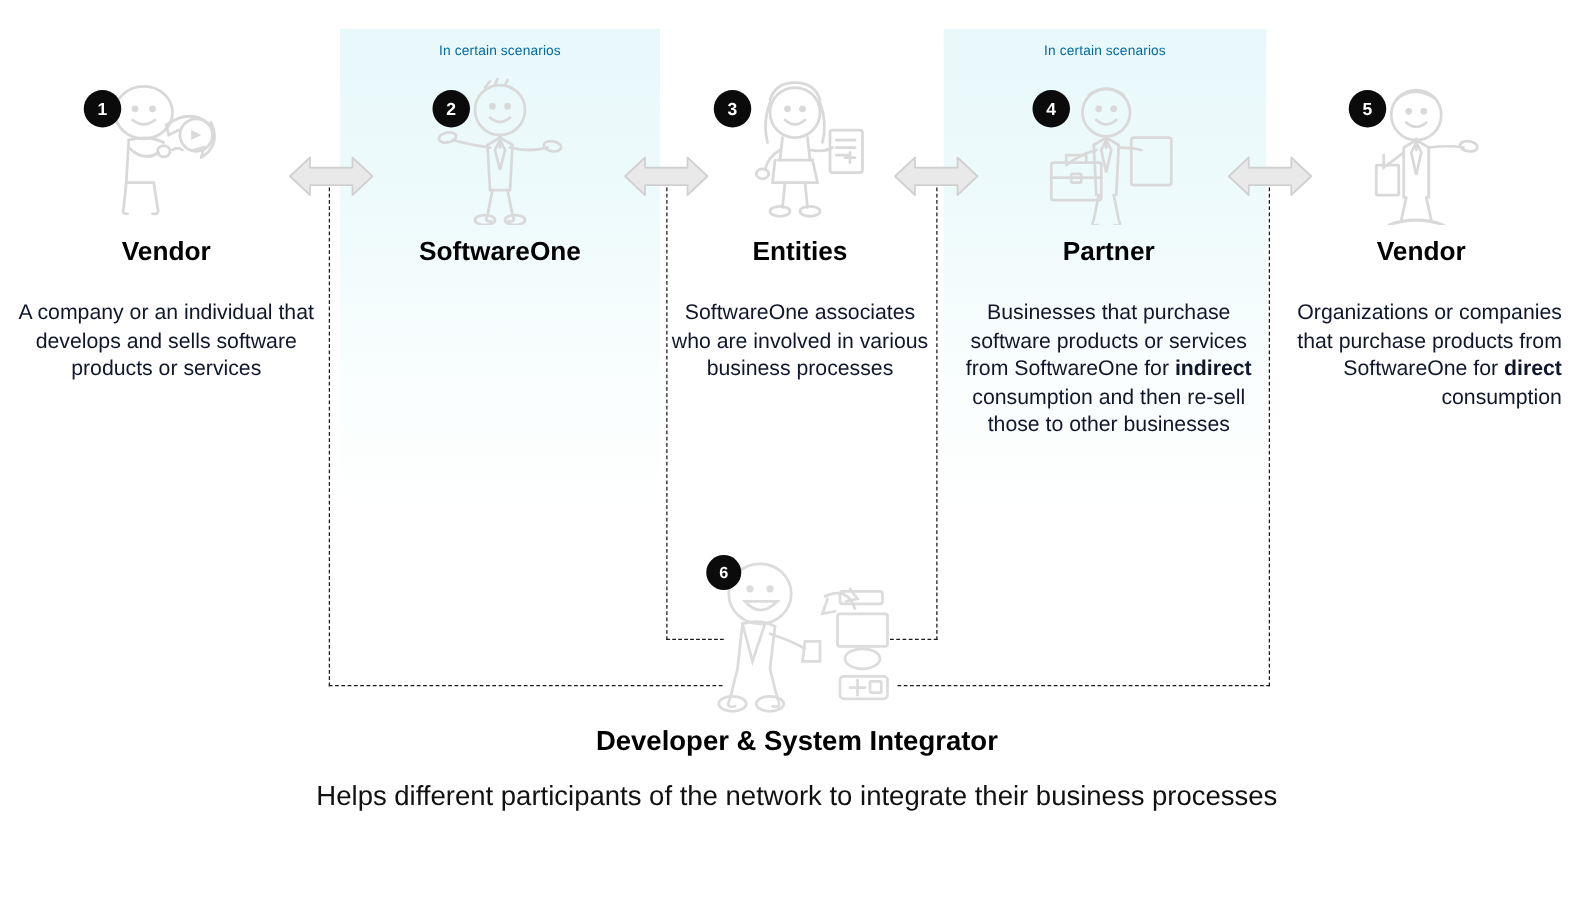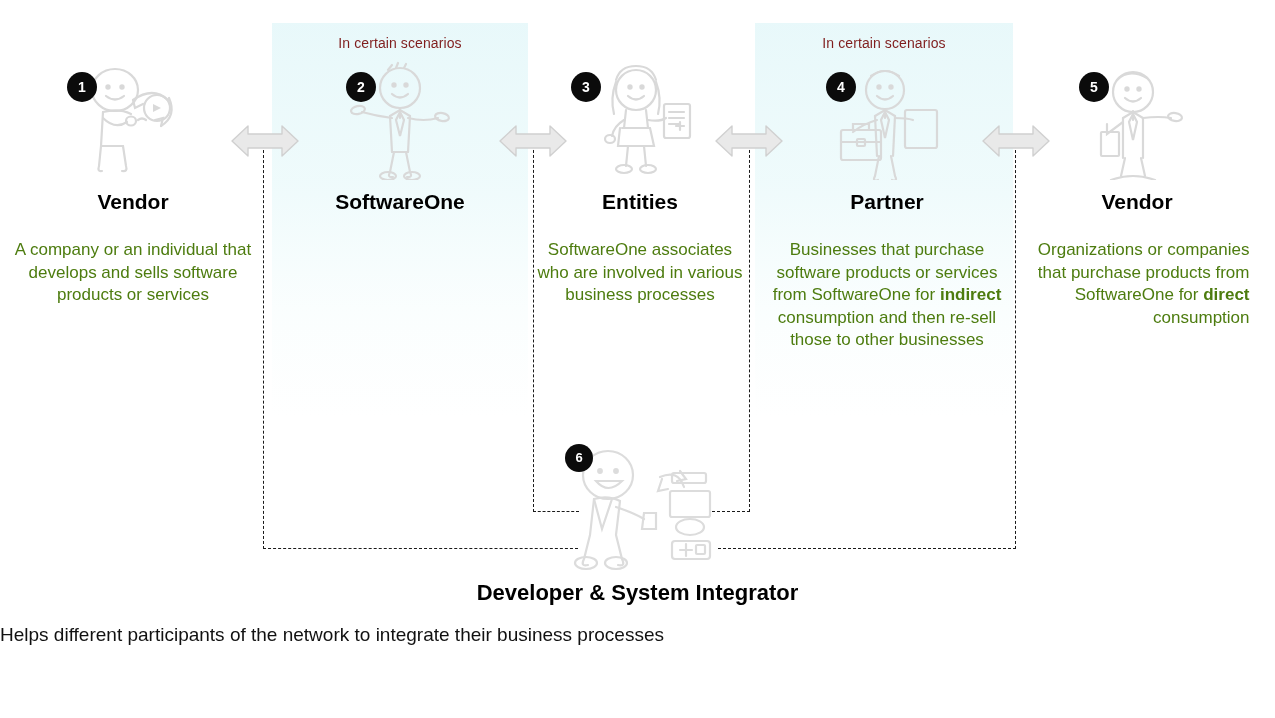--- a/index.html
+++ b/index.html
@@ -27,22 +27,22 @@
         rgba(231,248,250,0.95) 0%,
         rgba(236,250,251,0.85) 40%,
         rgba(246,253,253,0.55) 72%,
         rgba(255,255,255,0) 100%);
     pointer-events: none;
   }
 
   
   .scenario-label {
     position: absolute;
-    font-size: 14px;
-    color: #7f1d1d;
+    font-size: 11px;
+    color: #0369a1;
     text-align: center;
     white-space: nowrap;
     letter-spacing: 0.1px;
   }
 
   
   .col {
     position: absolute;
     top: 60px;
     width: 270px;
@@ -76,21 +76,21 @@
   .col-title {
     font-size: 21px;
     font-weight: bold;
     color: #000000;
     margin: 0 0 26px 0;
     line-height: 1.1;
   }
   .col-desc {
     font-size: 17px;
     line-height: 22.6px;
-    color: #4d7c0f;
+    color: #0f172a;
     margin: 0 auto;
   }
   .col-desc b { font-weight: bold; }
 
   
   .arrow {
     position: absolute;
     z-index: 3;
   }
 
@@ -137,22 +137,22 @@
     top: 580px;
     text-align: center;
     font-size: 22px;
     font-weight: bold;
   }
   #integrator-desc {
     position: absolute;
     left: 0;
     right: 0;
     top: 624px;
-    text-align: left;
-    font-size: 19px;
+    text-align: center;
+    font-size: 22px;
     color: #111111;
   }
 </style>
 </head>
 <body>
 
 <div id="stage">
 
   <div class="tint-panel" style="left:272px; top:23px; width:256px; height:395px;"></div>
   <div class="tint-panel" style="left:755px; top:23px; width:258px; height:395px;"></div>

